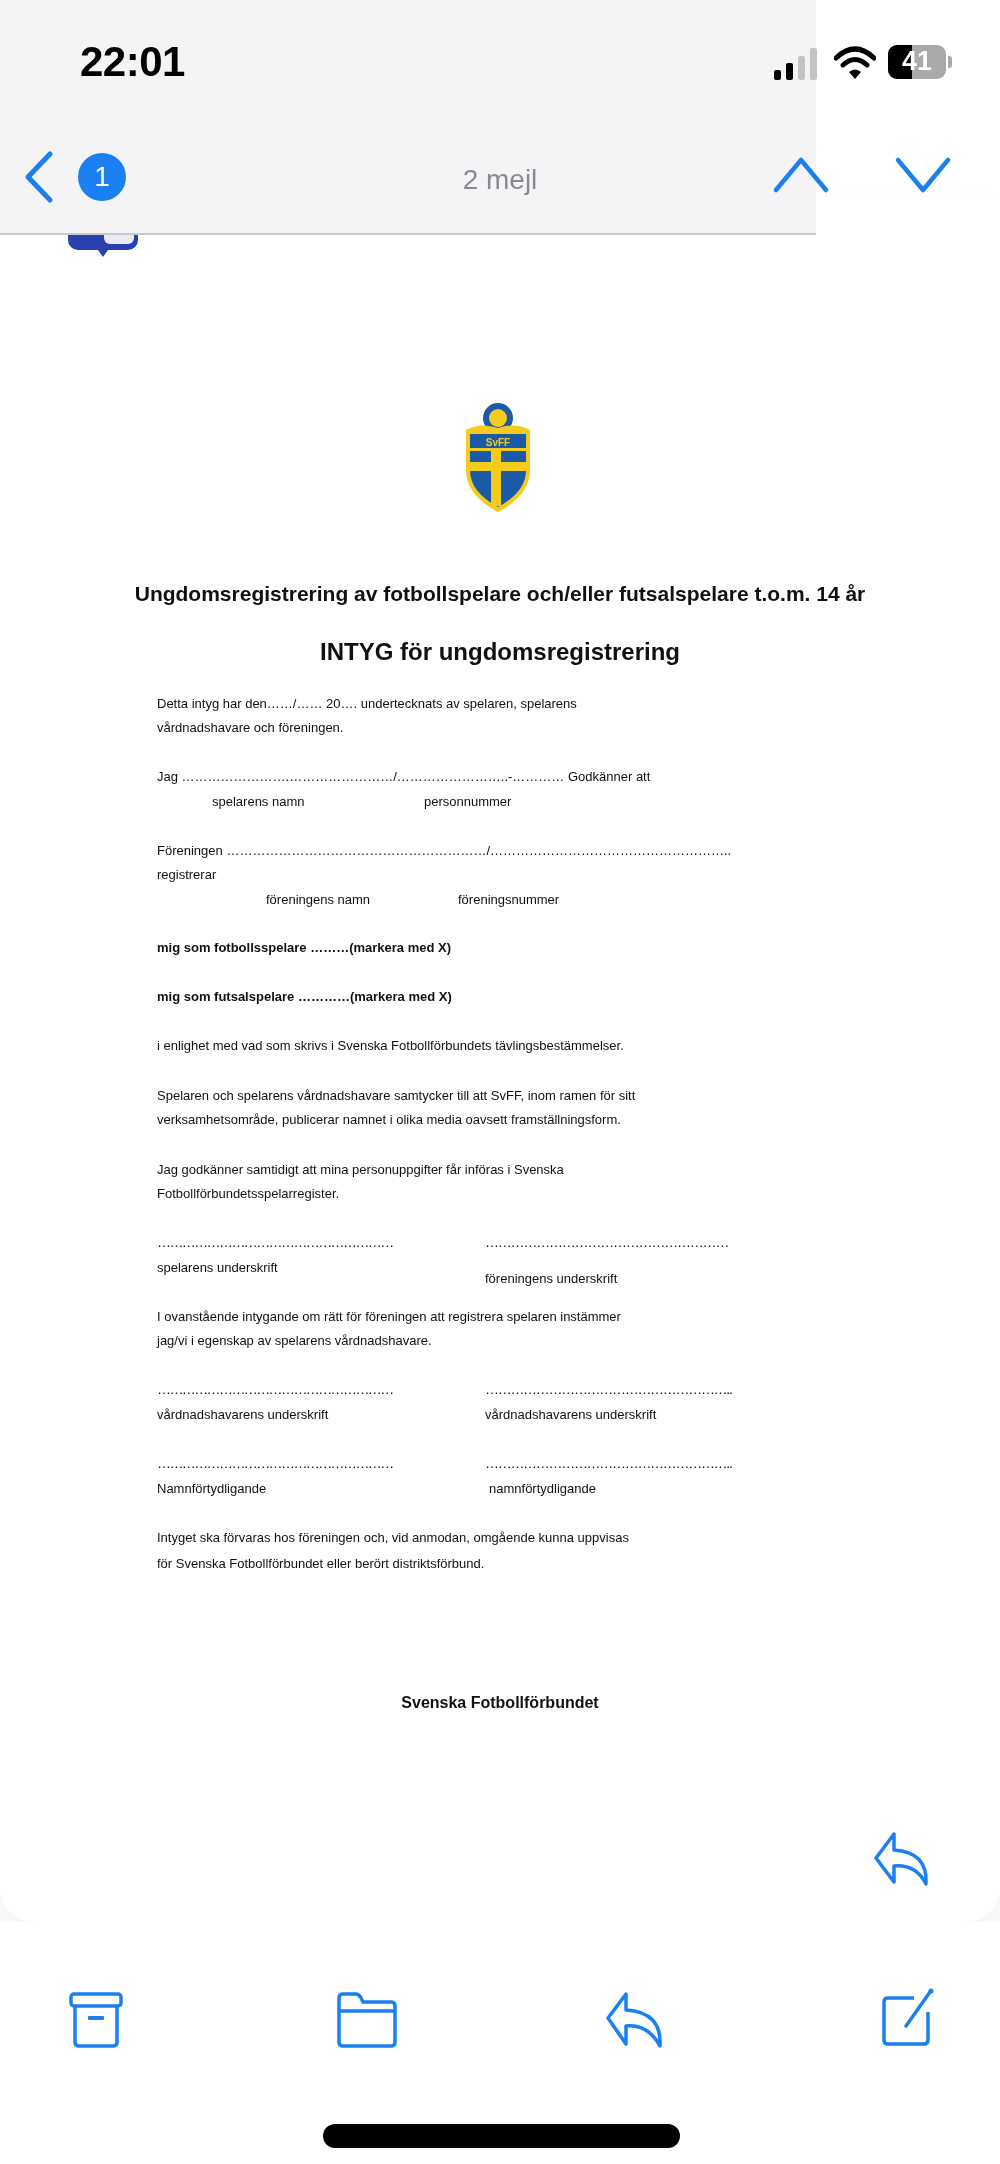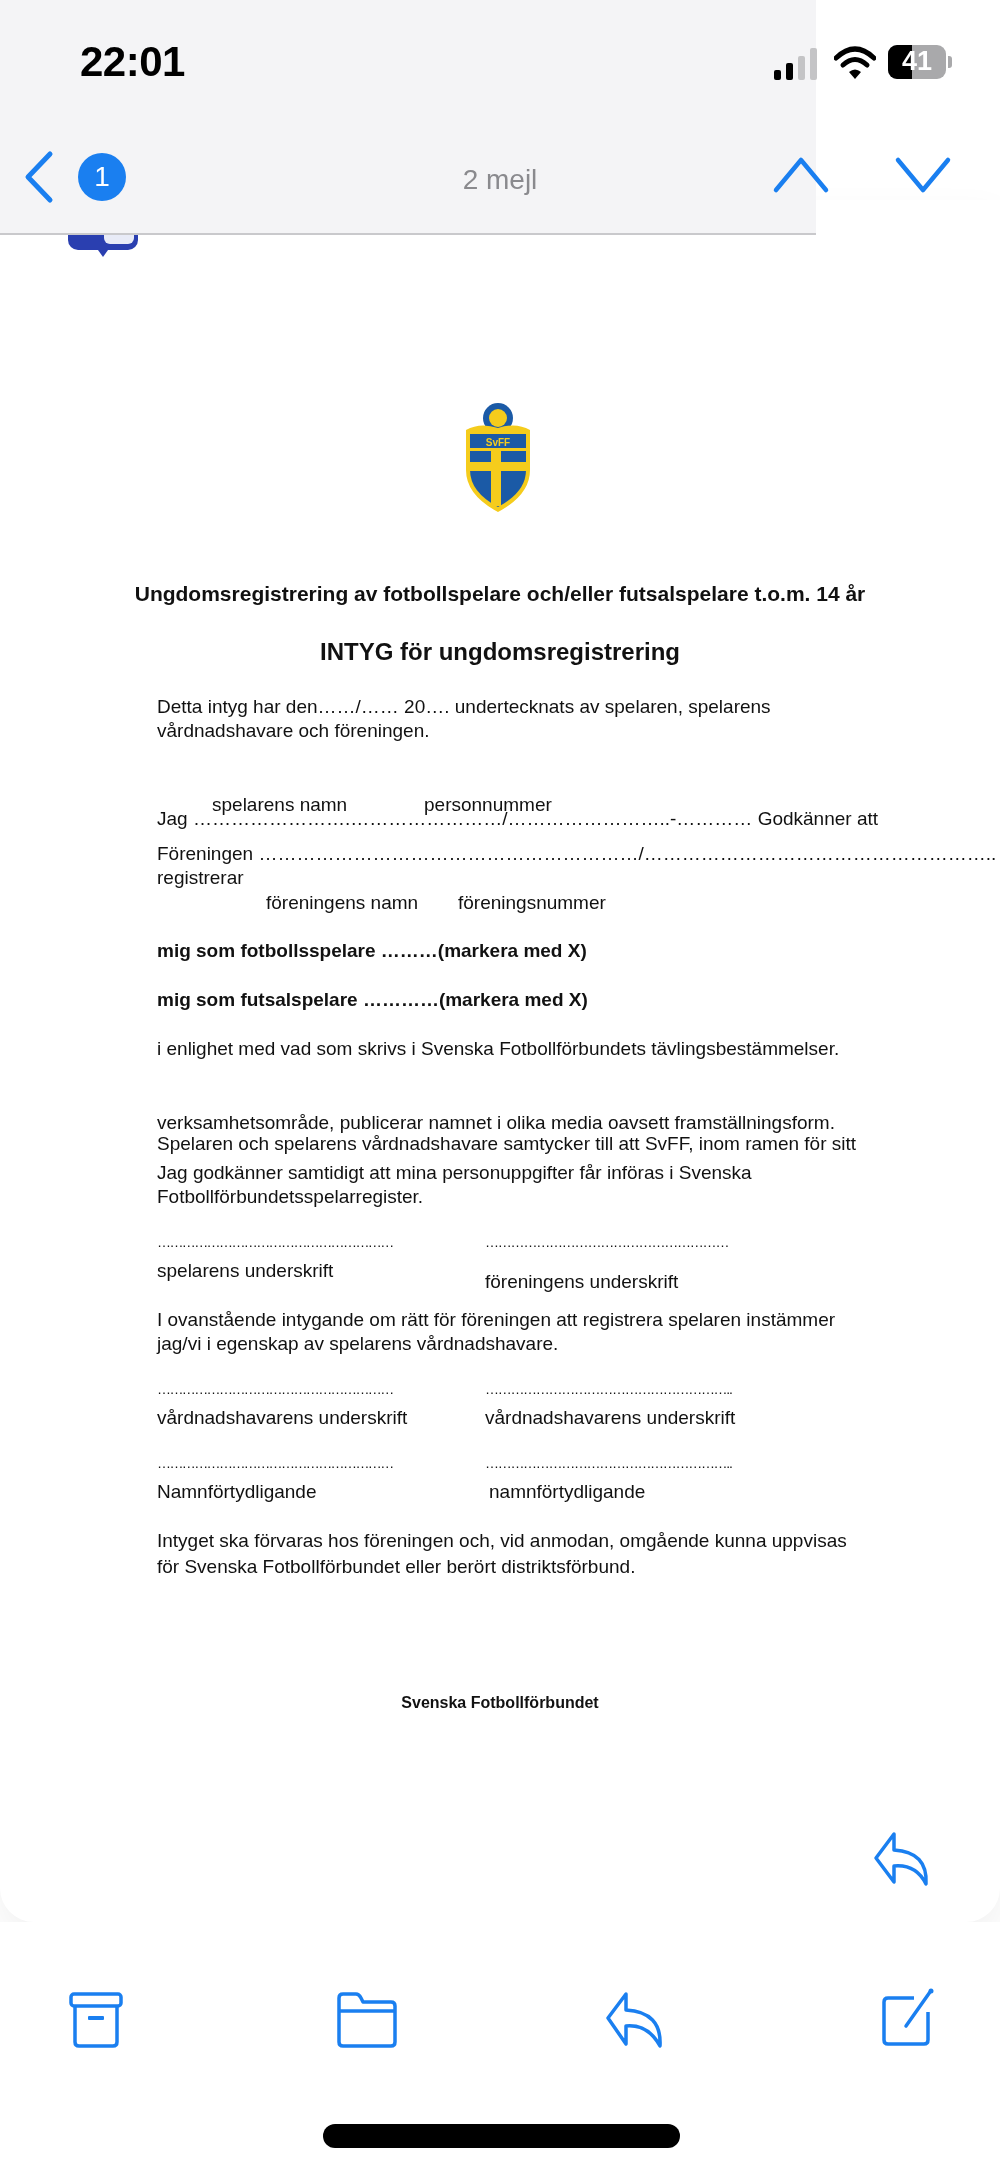--- a/index.html
+++ b/index.html
@@ -20,21 +20,21 @@
   #badge {
     left: 78px; top: 153px; width: 48px; height: 48px; border-radius: 50%;
     background: #1a7ff0; color: #fff; font-size: 28px; line-height: 48px; text-align: center;
   }
   
   #card {
     position: absolute; left: 0; top: 200px; width: 1000px; height: 1722px;
     background: #fff; border-radius: 0 0 34px 34px;
     box-shadow: 0 18px 40px rgba(0,0,0,0.06);
   }
-  .doc { position: absolute; color: #111; font-size: 19px; white-space: nowrap; }
+  .doc { position: absolute; color: #111; font-size: 13px; white-space: nowrap; }
   .b { font-weight: bold; }
   #toolbar-bg { position: absolute; left: 0; top: 1922px; width: 1000px; height: 242px; background: #fff; }
   #home-indicator { left: 323px; top: 2124px; width: 357px; height: 24px; background: #000; border-radius: 12px; }
   svg { display: block; }
 </style>
 </head>
 <body>
 
 <div id="card">
 
@@ -62,35 +62,35 @@
     <text x="38" y="46" text-anchor="middle" font-family="Liberation Sans, sans-serif" font-size="10" font-weight="bold" fill="#f5cc1c">SvFF</text>
   </svg>
 </div>
 
 <div class="doc b" style="left:0;width:1000px;text-align:center;top:582px;font-size:21px;">Ungdomsregistrering av fotbollspelare och/eller futsalspelare t.o.m. 14 år</div>
 <div class="doc b" style="left:0;width:1000px;text-align:center;top:638px;font-size:24px;">INTYG för ungdomsregistrering</div>
 
 <div class="doc" style="left:157px;top:696px;">Detta intyg har den……/…… 20…. undertecknats av spelaren, spelarens</div>
 <div class="doc" style="left:157px;top:720px;">vårdnadshavare och föreningen.</div>
 
-<div class="doc" style="left:157px;top:769px;margin-top:39px;">Jag …………………….……………………/……………………..-………… Godkänner att</div>
+<div class="doc" style="left:157px;top:769px;">Jag …………………….……………………/……………………..-………… Godkänner att</div>
 <div class="doc" style="left:212px;top:794px;">spelarens namn</div>
 <div class="doc" style="left:424px;top:794px;">personnummer</div>
 
 <div class="doc" style="left:157px;top:843px;">Föreningen ……………………………………………………/………………………………………………..</div>
 <div class="doc" style="left:157px;top:867px;">registrerar</div>
 <div class="doc" style="left:266px;top:892px;">föreningens namn</div>
 <div class="doc" style="left:458px;top:892px;">föreningsnummer</div>
 
 <div class="doc b" style="left:157px;top:940px;">mig som fotbollsspelare ………(markera med X)</div>
 <div class="doc b" style="left:157px;top:989px;">mig som futsalspelare …………(markera med X)</div>
 
 <div class="doc" style="left:157px;top:1038px;">i enlighet med vad som skrivs i Svenska Fotbollförbundets tävlingsbestämmelser.</div>
 
-<div class="doc" style="left:157px;top:1088px;margin-top:45px;">Spelaren och spelarens vårdnadshavare samtycker till att SvFF, inom ramen för sitt</div>
+<div class="doc" style="left:157px;top:1088px;">Spelaren och spelarens vårdnadshavare samtycker till att SvFF, inom ramen för sitt</div>
 <div class="doc" style="left:157px;top:1112px;">verksamhetsområde, publicerar namnet i olika media oavsett framställningsform.</div>
 
 <div class="doc" style="left:157px;top:1162px;">Jag godkänner samtidigt att mina personuppgifter får införas i Svenska</div>
 <div class="doc" style="left:157px;top:1186px;">Fotbollförbundetsspelarregister.</div>
 
 <div class="doc" style="left:157px;top:1234px;font-size:14px;letter-spacing:-1.6px;">…………………………………………………</div>
 <div class="doc" style="left:485px;top:1234px;font-size:14px;letter-spacing:-1.2px;">…………………………………………………</div>
 <div class="doc" style="left:157px;top:1260px;">spelarens underskrift</div>
 <div class="doc" style="left:485px;top:1260px;margin-top:11px;">föreningens underskrift</div>
 

